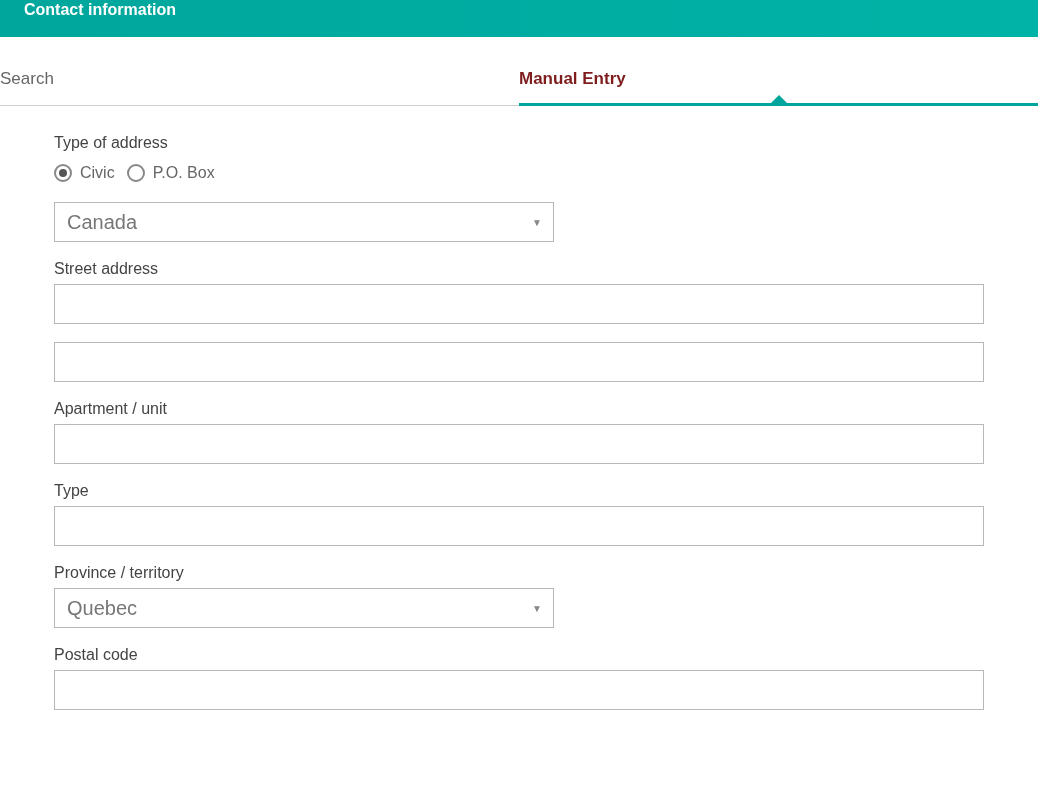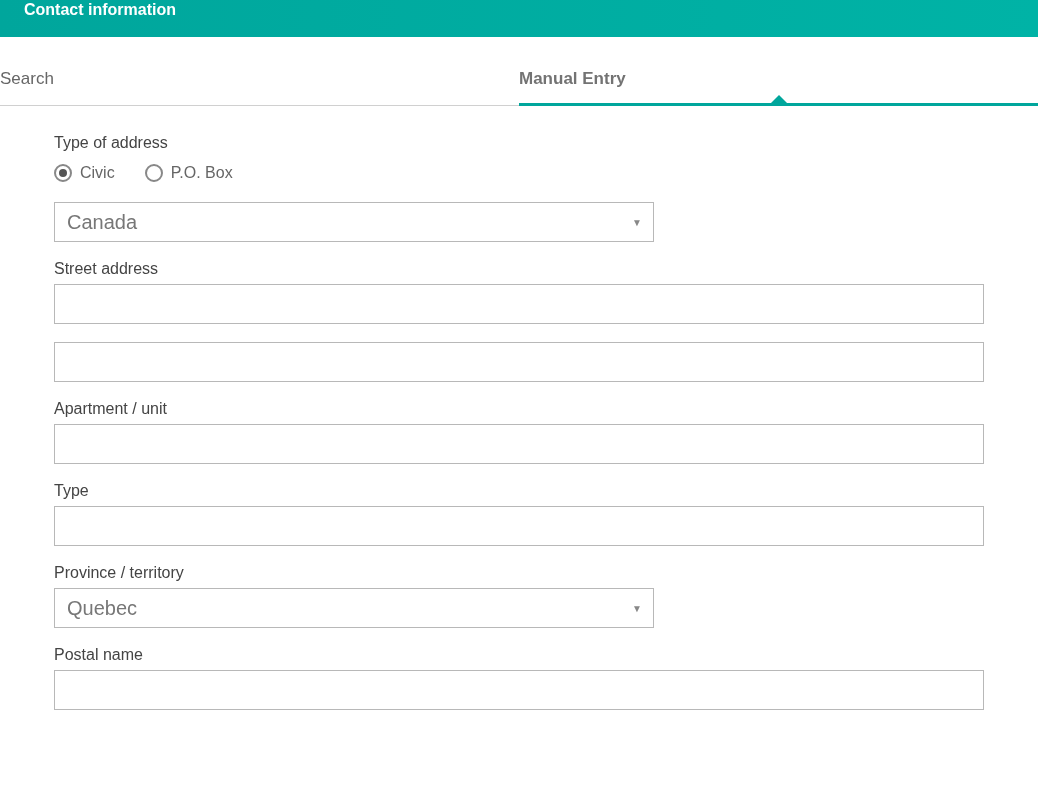--- a/index.html
+++ b/index.html
@@ -16,57 +16,57 @@
     .tab {
       flex: 1;
       text-align: left;
       padding: 12px 0 16px 0;
       font-size: 17px;
       color: #666;
       border-bottom: 1px solid #d0d0d0;
       position: relative;
       cursor: pointer;
     }
-    .tab.active { color: #737373; font-weight: 700; }
+    .tab.active { color: #7f1d1d; font-weight: 700; }
     .tab-underline {
       position: absolute;
       left: 0; right: 0; bottom: -1px;
       height: 3px;
       background: #00a69c;
     }
     .tab-caret {
       position: absolute;
       left: 50%; transform: translateX(-50%);
       bottom: 2px;
       width: 0; height: 0;
       border-left: 8px solid transparent;
       border-right: 8px solid transparent;
       border-bottom: 8px solid #00a69c;
     }
     .content { padding: 28px 54px 20px 54px; }
     .group-title { font-size: 16px; color: #444; margin-bottom: 12px; }
-    .radio-row { display: flex; gap: 30px; margin-bottom: 20px; }
+    .radio-row { display: flex; gap: 12px; margin-bottom: 20px; }
     .radio-item { display: flex; align-items: center; gap: 8px; font-size: 16px; color: #666; cursor: pointer; }
     .radio-outer {
       width: 18px; height: 18px; border: 2px solid #888; border-radius: 50%;
       display: flex; align-items: center; justify-content: center;
     }
     .radio-inner { width: 8px; height: 8px; background: #555; border-radius: 50%; }
     .field { margin-bottom: 18px; }
     .field label { display: block; font-size: 16px; color: #444; margin-bottom: 6px; }
     .text-input, .select-input {
       width: 100%;
       height: 40px;
       border: 1px solid #b8b8b8;
       font-size: 16px;
       padding: 0 10px;
       color: #333;
       background: #fff;
     }
-    .select-wrap { position: relative; width: 600px; }
+    .select-wrap { position: relative; width: 500px; }
     .select-input {
       color: #777;
       font-size: 20px;
       padding: 0 12px;
       appearance: none;
       -webkit-appearance: none;
       cursor: pointer;
       display: flex; align-items: center;
     }
     .select-caret {
@@ -144,17 +144,17 @@
       <label>Province / territory</label>
       <div class="select-wrap">
         <div class="select-input">
           <span>Quebec</span>
         </div>
         <span class="select-caret">▼</span>
       </div>
     </div>
 
     <div class="field">
-      <label>Postal name</label>
+      <label>Postal code</label>
       <input class="text-input" type="text" value="" style="">
     </div>
   </div>
 </div>
 
 </body></html>

